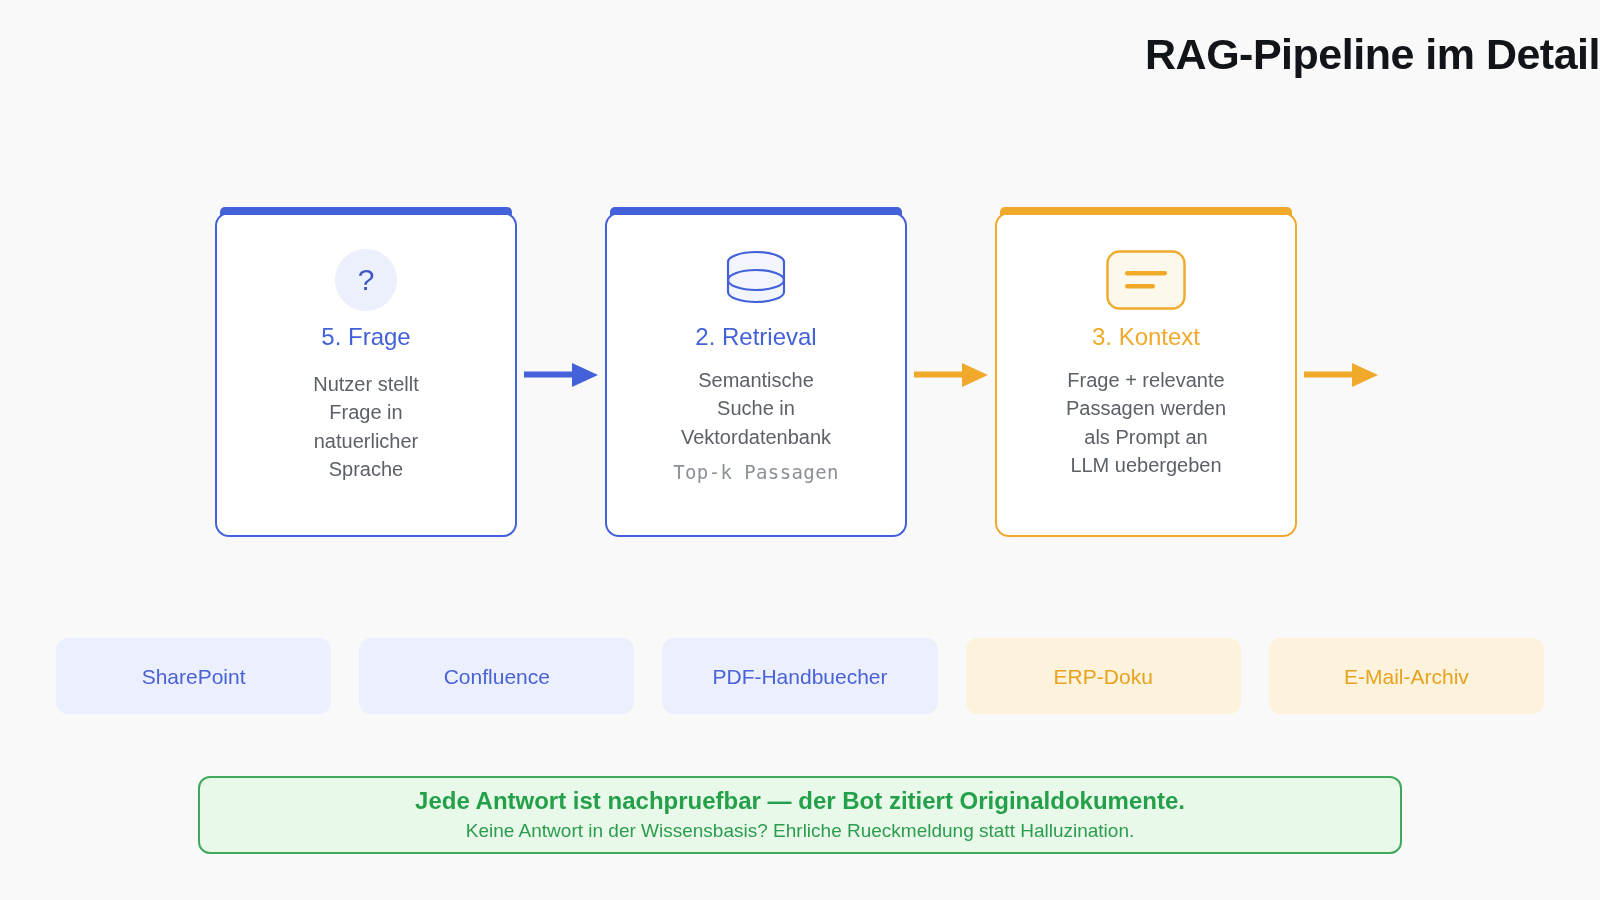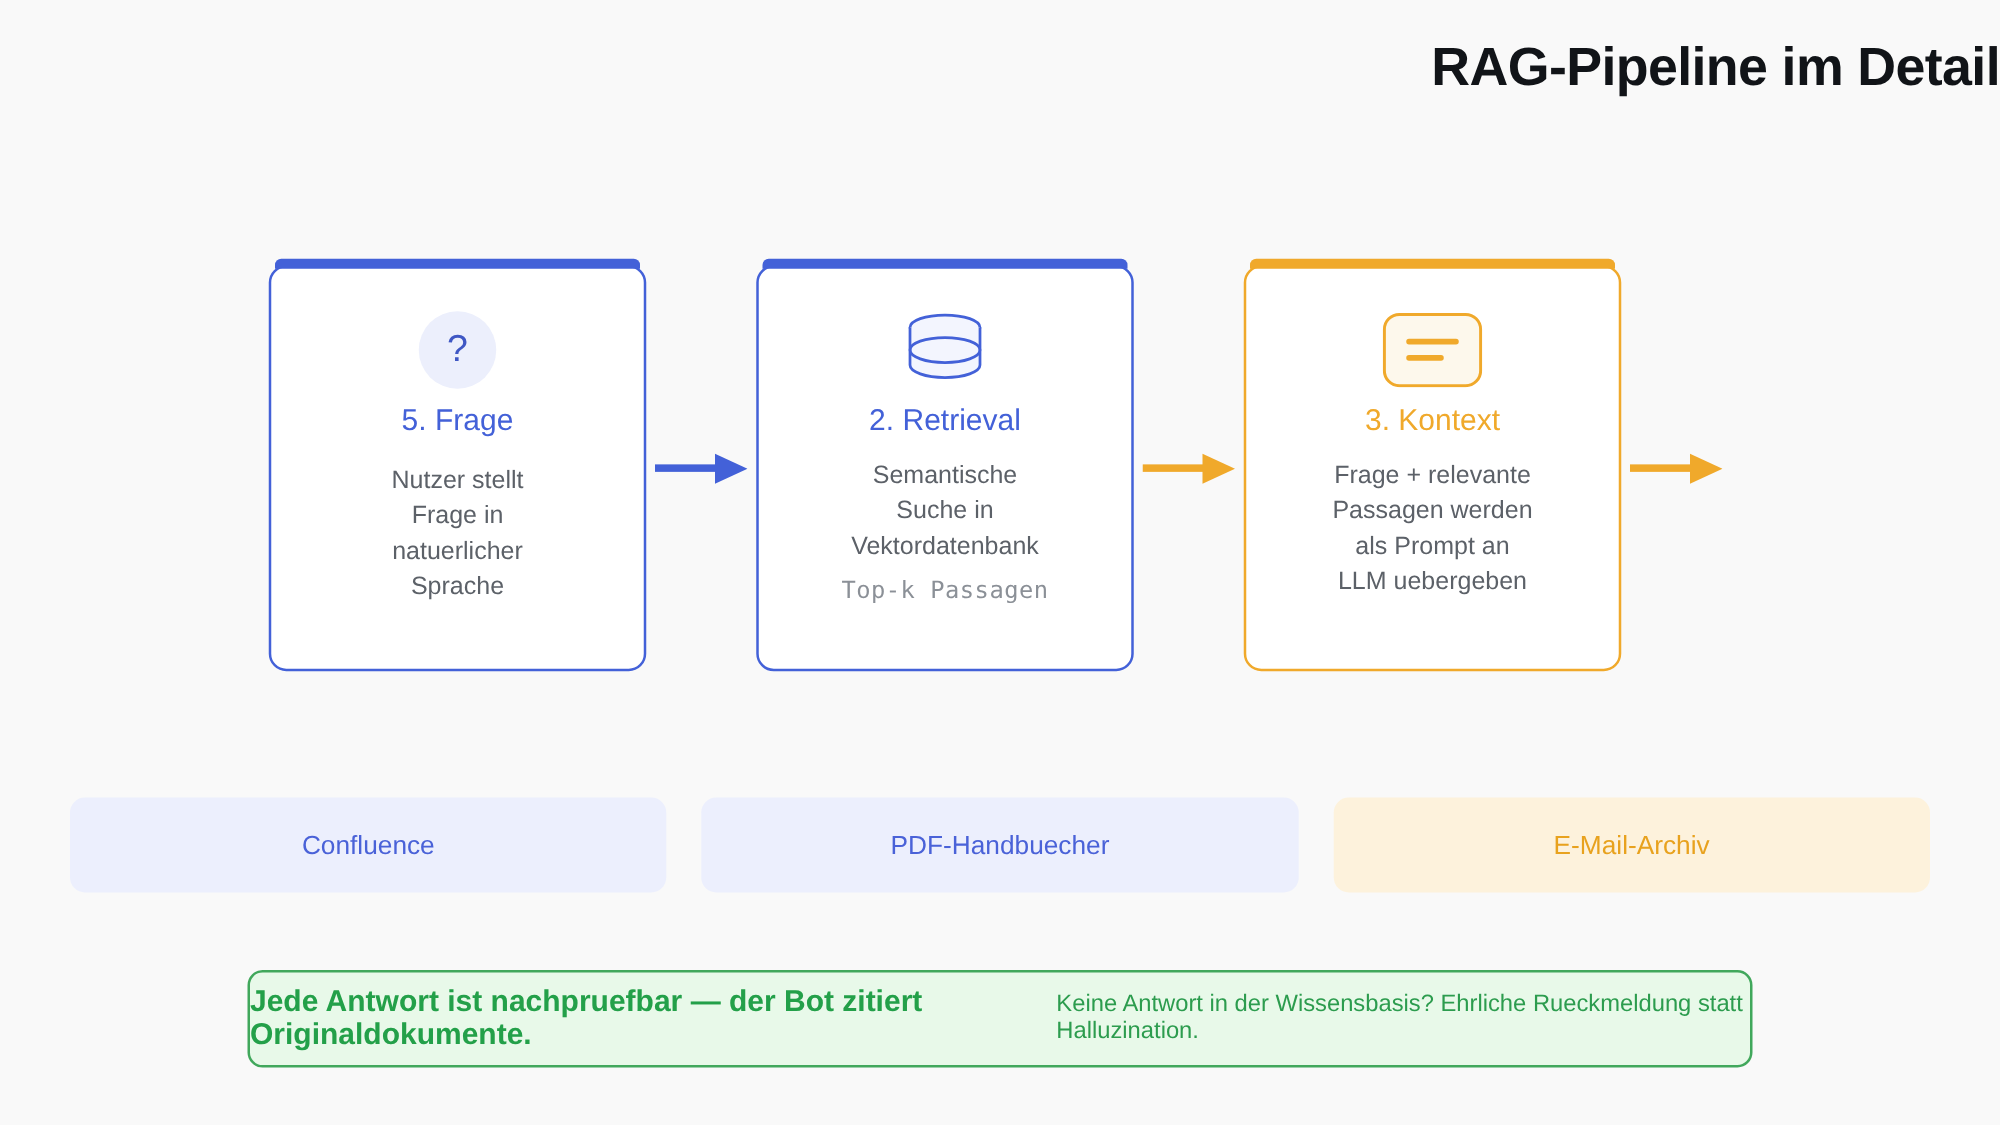--- a/index.html
+++ b/index.html
@@ -180,21 +180,21 @@
   .banner {
     position: absolute;
     left: 198px;
     top: 776px;
     width: 1204px;
     height: 78px;
     background: #e8f9e9;
     border: 2px solid #41a85c;
     border-radius: 12px;
     display: flex;
-    flex-direction: row;
+    flex-direction: column;
     align-items: center;
     justify-content: center;
     gap: 6px;
   }
 
   .banner-main {
     font-size: 24px;
     font-weight: bold;
     color: #23a049;
     line-height: 1.1;
@@ -270,22 +270,24 @@
         <rect x="0" y="9.5" width="52" height="6" fill="#f0a92b"></rect>
         <polygon points="48,1 74,13 48,25" fill="#f0a92b"></polygon>
       </svg>
     </div>
 
 
   </div>
 
 
   <div class="chips">
+    <div class="chip blue">SharePoint</div>
     <div class="chip blue">Confluence</div>
     <div class="chip blue">PDF-Handbuecher</div>
+    <div class="chip orange">ERP-Doku</div>
     <div class="chip orange">E-Mail-Archiv</div>
   </div>
 
   <div class="banner">
     <div class="banner-main">Jede Antwort ist nachpruefbar — der Bot zitiert Originaldokumente.</div>
     <div class="banner-sub">Keine Antwort in der Wissensbasis? Ehrliche Rueckmeldung statt Halluzination.</div>
   </div>
 
 </div>
 

